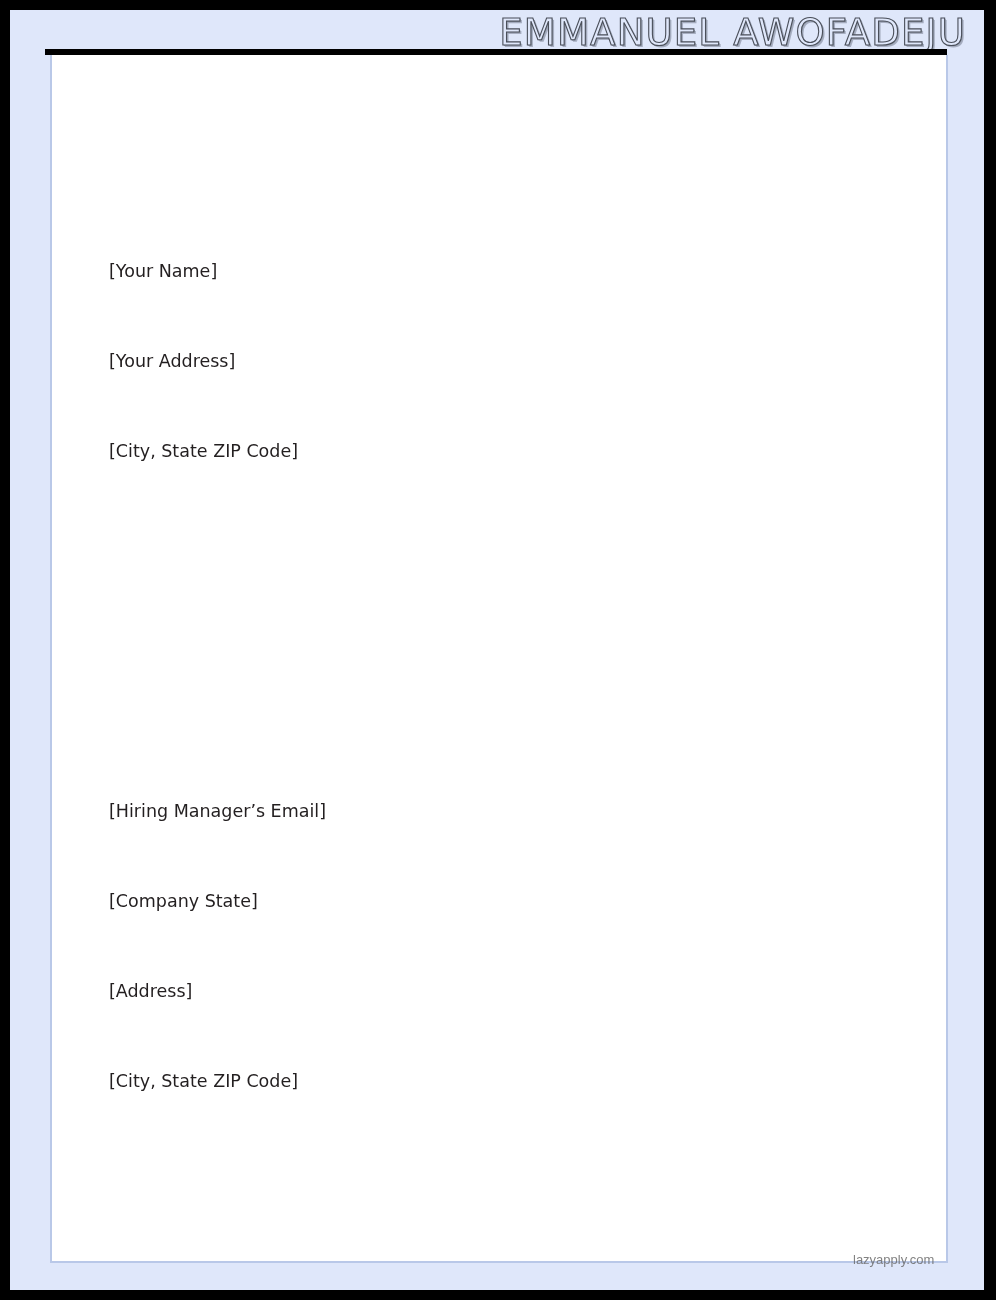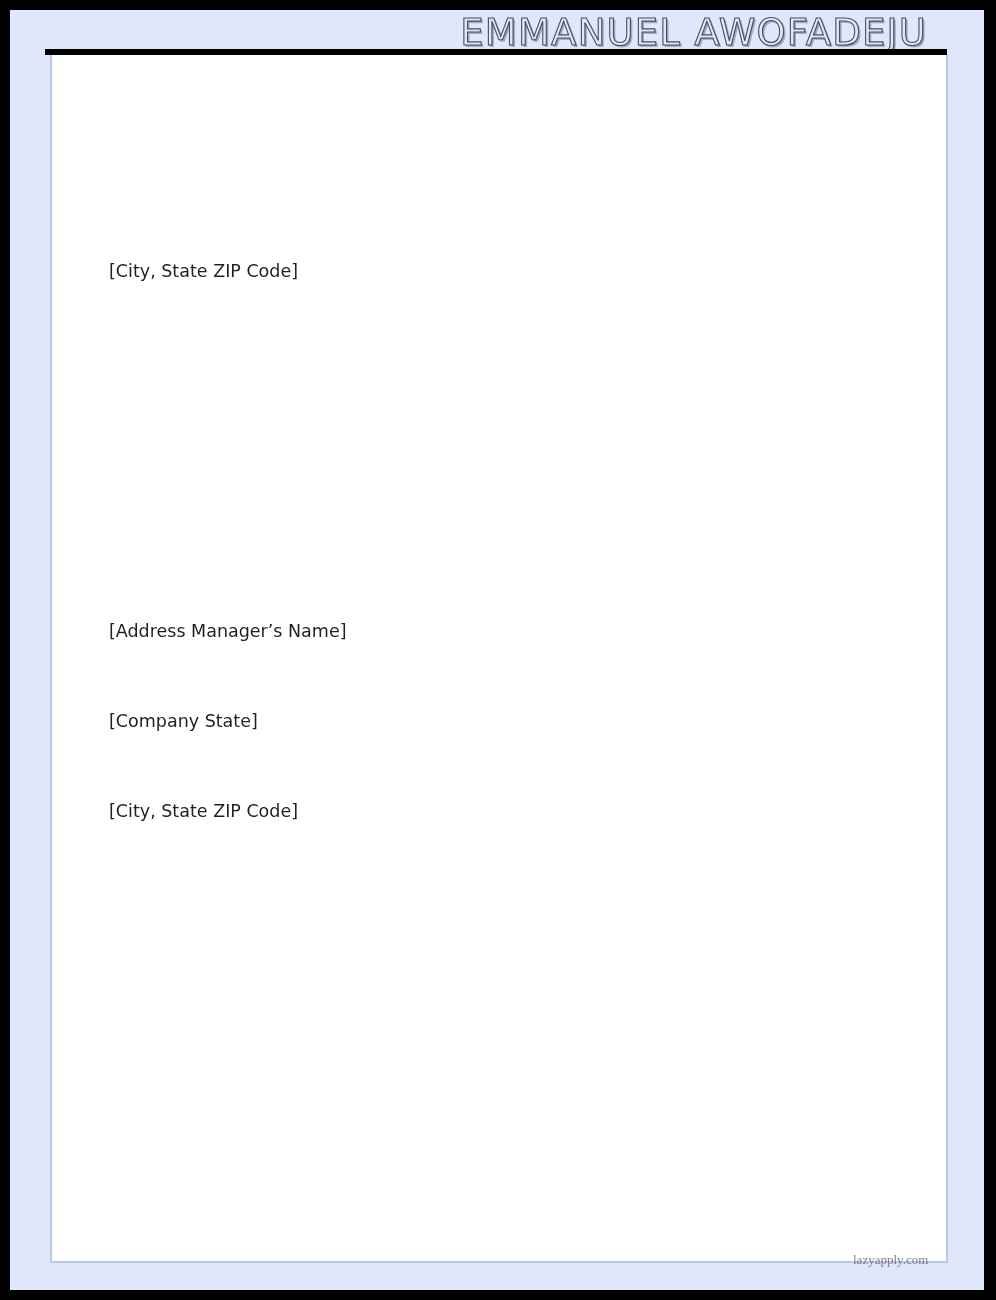--- a/index.html
+++ b/index.html
@@ -26,21 +26,21 @@
   }
 
   
   #letterhead {
     position: absolute;
     left: 0;
     top: 0;
     width: 974px;
     height: 45px;
     box-sizing: border-box;
-    padding-right: 57px;
+    padding-right: 18px;
     display: flex;
     align-items: center;
     justify-content: flex-end;
   }
 
   #letterhead-name {
     font-family: "DejaVu Sans", "Liberation Sans", sans-serif;
     font-size: 37px;
     letter-spacing: 1.2px;
     font-weight: 400;
@@ -98,21 +98,21 @@
   .spacer {
     display: block;
     height: 30px;
   }
 
   
   #watermark {
     position: absolute;
     left: 843px;
     top: 1243px;
-    font-family: Liberation Serif, serif;
+    font-family: Liberation Sans, sans-serif;
     font-size: 13px;
     line-height: 1;
     color: #6d6d6d;
     opacity: 0.85;
     white-space: nowrap;
     pointer-events: none;
   }
 </style>
 </head>
 <body>
@@ -123,28 +123,31 @@
     <div id="letterhead-name">EMMANUEL AWOFADEJU</div>
   </div>
 
   <div id="header-rule"></div>
 
   <div id="sheet"></div>
 
   <div id="letter-body">
 
     <div>
+      <span class="addr-line">[Your Name]</span>
+      <span class="addr-line">[Your Address]</span>
       <span class="addr-line">[City, State ZIP Code]</span>
     </div>
 
     <span class="spacer"></span>
 
     <div>
-      <span class="addr-line">[Address Manager’s Name]</span>
+      <span class="addr-line">[Hiring Manager’s Email]</span>
       <span class="addr-line">[Company State]</span>
+      <span class="addr-line">[Address]</span>
       <span class="addr-line">[City, State ZIP Code]</span>
     </div>
 
     
 
     
 
     
 
     

